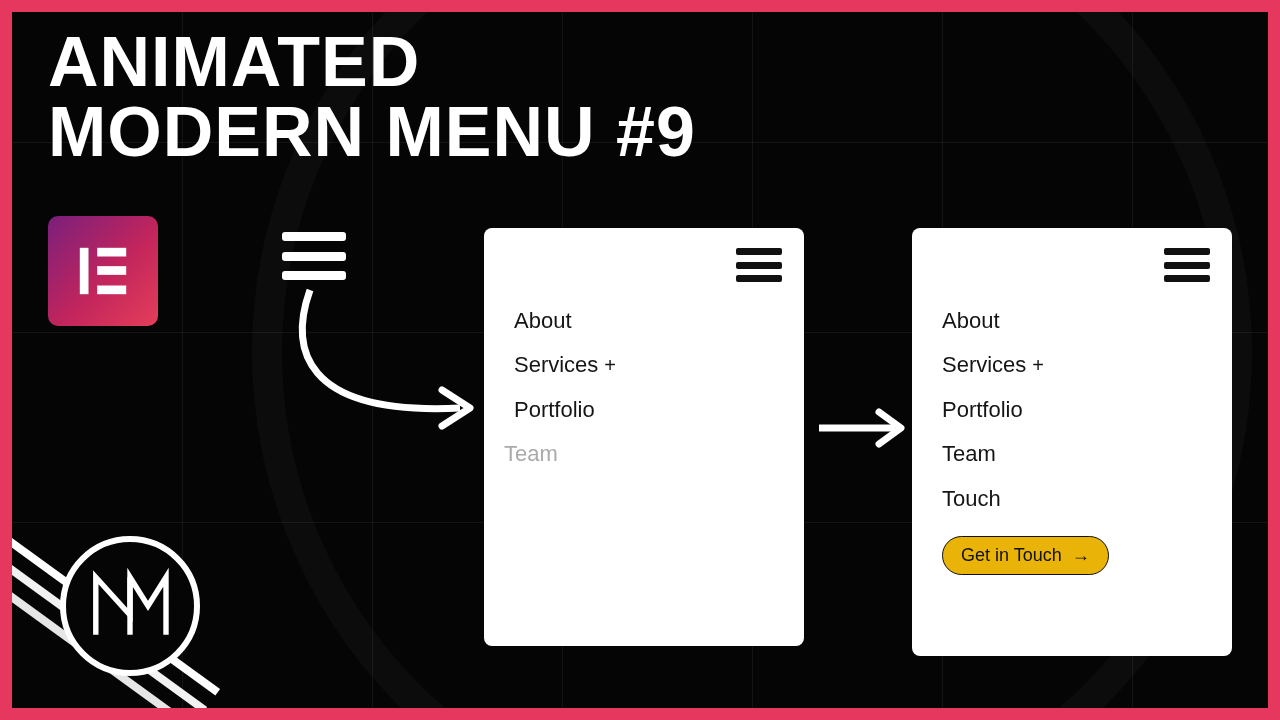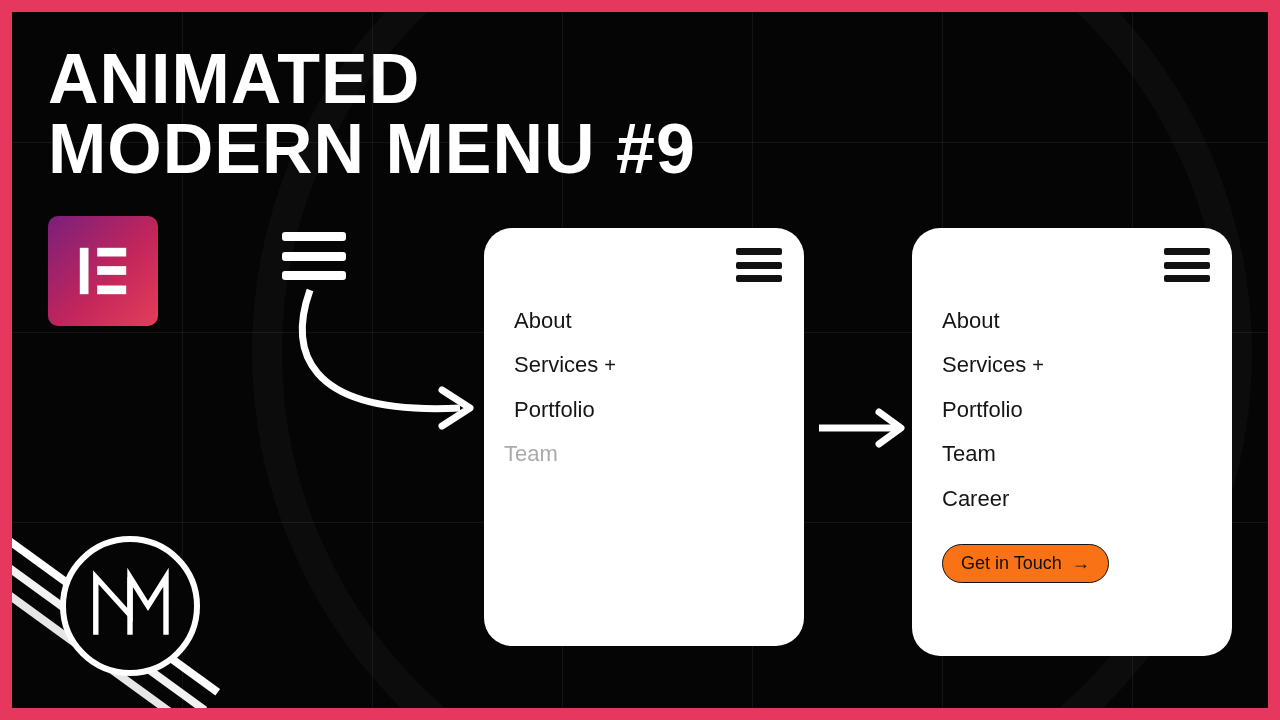--- a/index.html
+++ b/index.html
@@ -41,21 +41,21 @@
     transform: rotate(36deg);
     pointer-events: none;
   }
   .stripes div {
     height: 8px; background: #fff; margin: 14px 0;
   }
   .stripes div:nth-child(2){ opacity: .95; }
   .stripes div:nth-child(3){ opacity: .9; }
 
   
-  .title-wrap { position: absolute; left: 36px; top: 32px; }
+  .title-wrap { position: absolute; left: 36px; top: 15px; }
   .title-line {
     position: relative;
     font-weight: 800;
     font-size: 70px;
     line-height: 1.0;
     letter-spacing: 1px;
     color: #fff;
   }
   .title-line::before {
     content: attr(data-shadow);
@@ -98,21 +98,21 @@
     left: 805px; top: 396px;
     width: 90px; height: 40px;
     pointer-events: none;
   }
 
   
   .card {
     position: absolute;
     width: 320px;
     background: #fff;
-    border-radius: 28px;
+    border-radius: 8px;
     padding: 18px 22px 26px 30px;
     color: #111;
   }
   .card-a { left: 472px; top: 216px; height: 418px; }
   .card-b { left: 900px; top: 216px; height: 428px; }
 
   .card-burger {
     position: absolute; right: 22px; top: 20px;
     width: 46px; height: 34px;
     display: flex; flex-direction: column; justify-content: space-between;
@@ -126,27 +126,27 @@
     line-height: 1.2;
     margin: 0 0 18px 0;
     color: #151515;
     cursor: pointer;
   }
   .menu-item.faded { color: #aaa; margin-left: -10px; }
   .menu-item .plus { font-size: 20px; margin-left: 6px; font-weight: 400; }
 
   .cta-button {
     display: inline-flex; align-items: flex-end; gap: 10px;
-    margin-top: 14px;
+    margin-top: 6px;
     padding: 8px 18px;
     border: 1.5px solid #111;
     border-radius: 999px;
     font-size: 18px;
     cursor: pointer;
-    background: #f97316;
+    background: #eab308;
   }
   .cta-button .arrw { font-size: 18px; }
 
   
   .nm-logo {
     position: absolute;
     left: 48px; bottom: 32px;
     width: 140px; height: 140px;
     border: 6px solid #fff;
     border-radius: 50%;
@@ -221,21 +221,21 @@
         <div></div>
         <div></div>
     </div>
     <div class="menu-list">
       <div class="menu-item">About</div>
       <div class="menu-item">
         <span>Services</span><span class="plus">+</span>
       </div>
       <div class="menu-item">Portfolio</div>
       <div class="menu-item">Team</div>
-      <div class="menu-item">Career</div>
+      <div class="menu-item">Touch</div>
       <div class="cta-button">
         <span>Get in Touch</span>
         <span class="arrw">→</span>
       </div>
     </div>
   </div>
 
   <div class="nm-logo">
     <svg viewBox="0 0 100 100">
       <path d="M 12 82 L 12 18 L 50 60 L 50 18" stroke="#fff" stroke-width="6" fill="none" stroke-linejoin="miter"></path>

